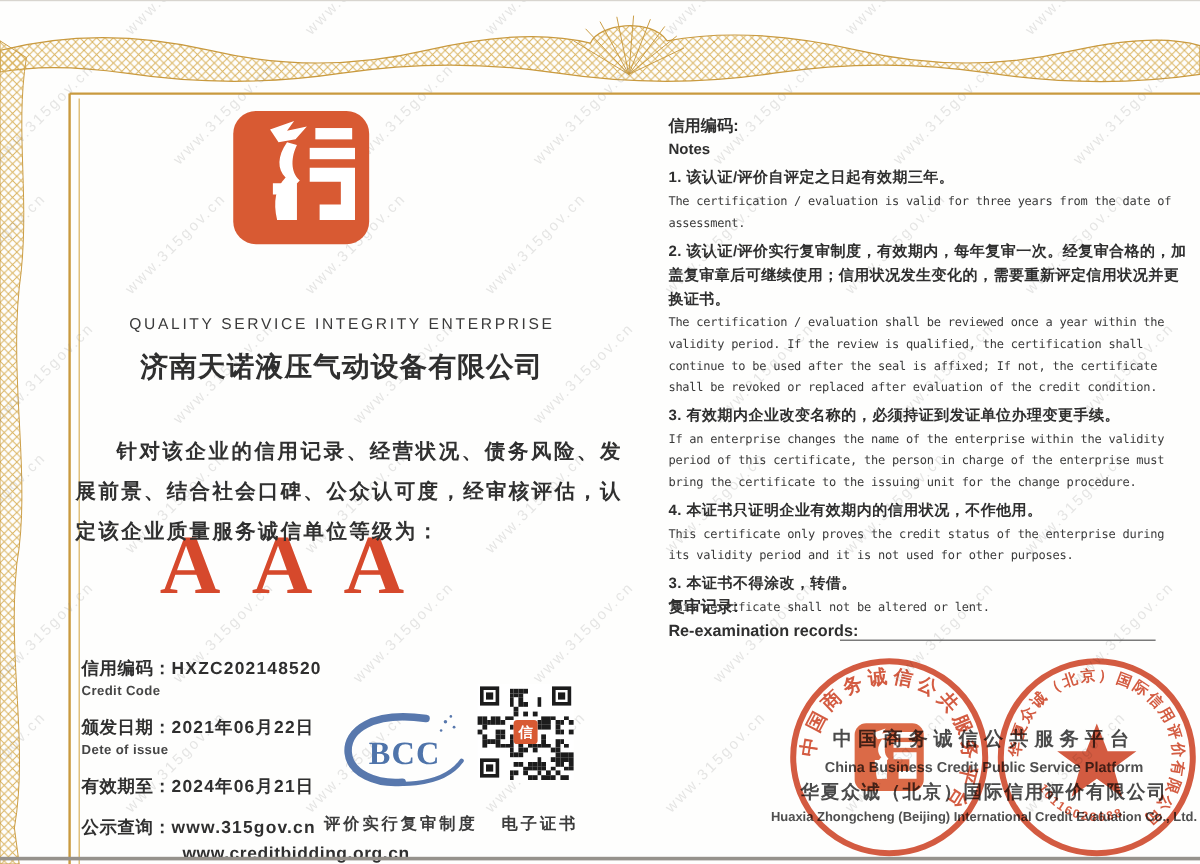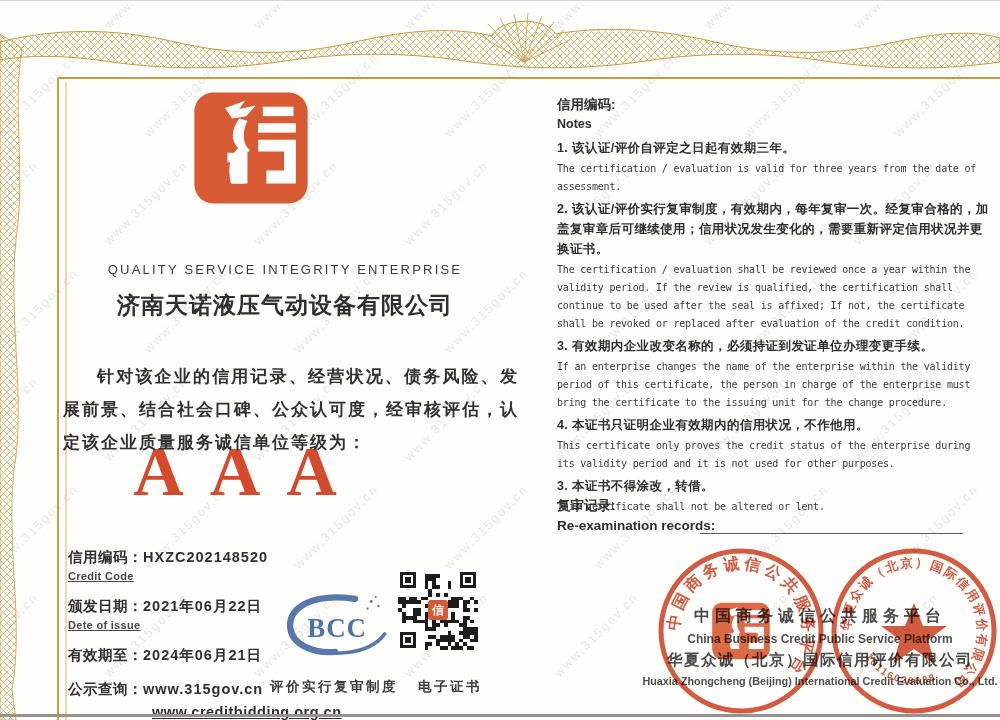--- a/index.html
+++ b/index.html
@@ -48,21 +48,21 @@
   }
   .grade{
     left:63px;top:432px;width:370px;text-align:center;z-index:2;
     font-family:"Liberation Serif","DejaVu Serif",serif;
     font-size:70px;font-weight:700;letter-spacing:26px;color:#d6492c;white-space:nowrap;
   }
   .fields{left:68px;top:548px;width:260px;z-index:2;}
   .field{margin-bottom:15px;}
   .field .f-main{font-size:14.5px;font-weight:700;color:#2f2f2f;letter-spacing:.5px;white-space:nowrap;}
   .field .f-value{font-weight:600;letter-spacing:1px;}
-  .field .f-sub{font-size:11px;font-weight:600;color:#464646;margin-top:3px;letter-spacing:.3px;text-decoration:underline;}
+  .field .f-sub{font-size:11px;font-weight:600;color:#464646;margin-top:3px;letter-spacing:.3px;}
   .field:last-child .f-sub{font-size:14.5px;font-weight:700;color:#2f2f2f;margin-left:84px;margin-top:5px;letter-spacing:.5px;}
   
   .bcc-box{left:283px;top:592px;width:108px;height:64px;z-index:2;}
   .qr-box{left:398px;top:570px;width:80px;height:80px;z-index:2;background:#fff;}
   .qr-grid{position:absolute;inset:0;}
   .qr-cell{position:absolute;background:#1c1c1c;}
   .qr-finder{position:absolute;width:16px;height:16px;border:3px solid #1c1c1c;box-sizing:border-box;}
   .qr-finder::after{content:"";position:absolute;left:2px;top:2px;width:6px;height:6px;background:#1c1c1c;}
   .qr-logo{
     position:absolute;left:30px;top:30px;width:20px;height:20px;background:#d85a33;border-radius:3px;

